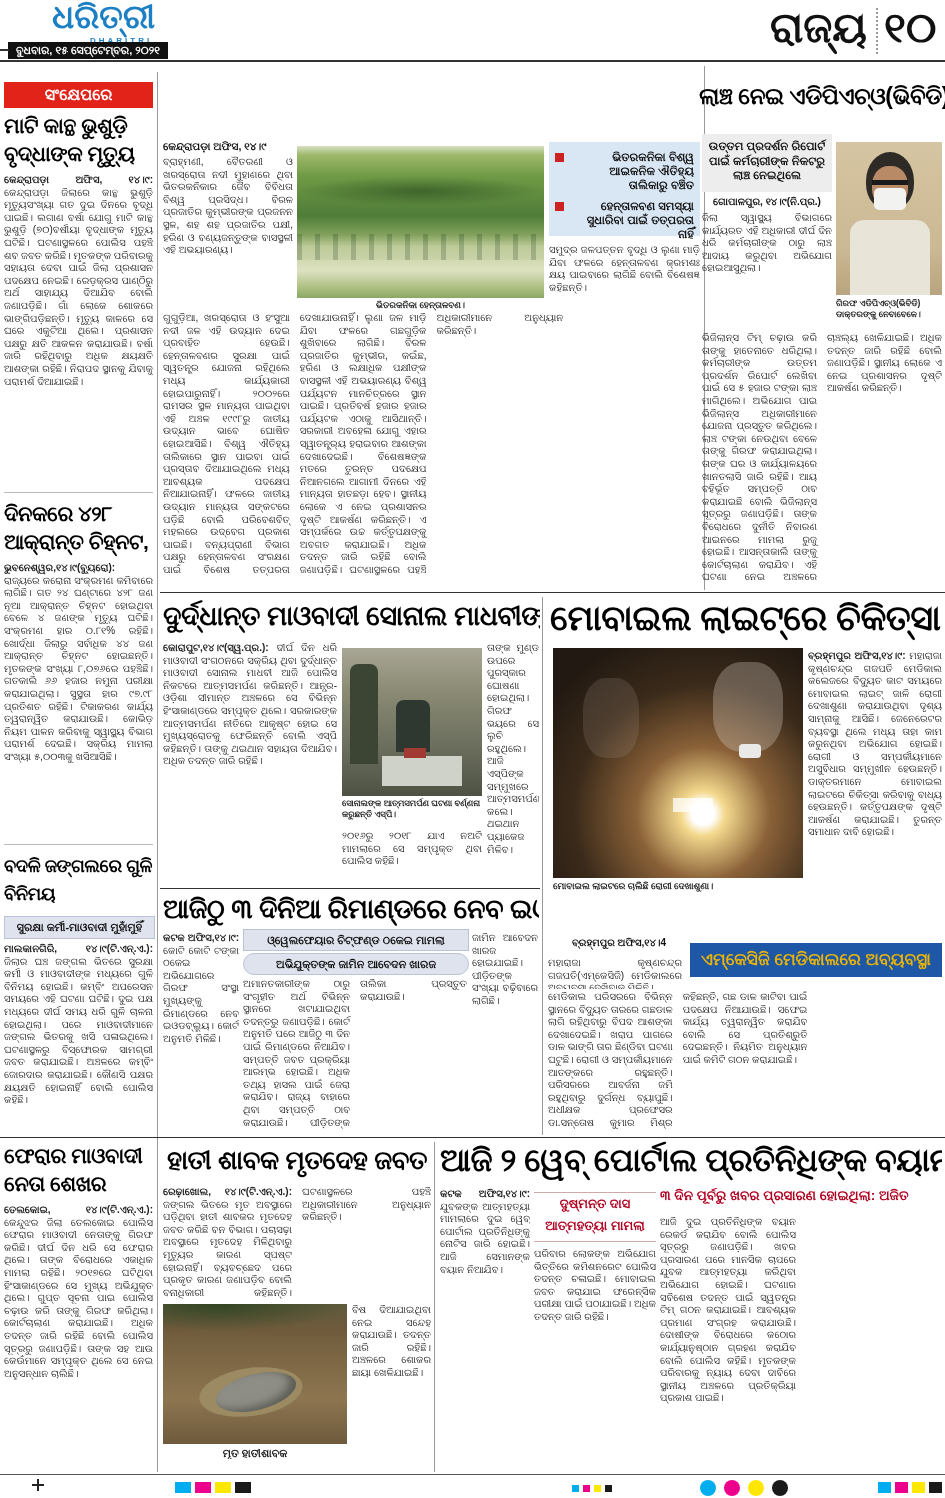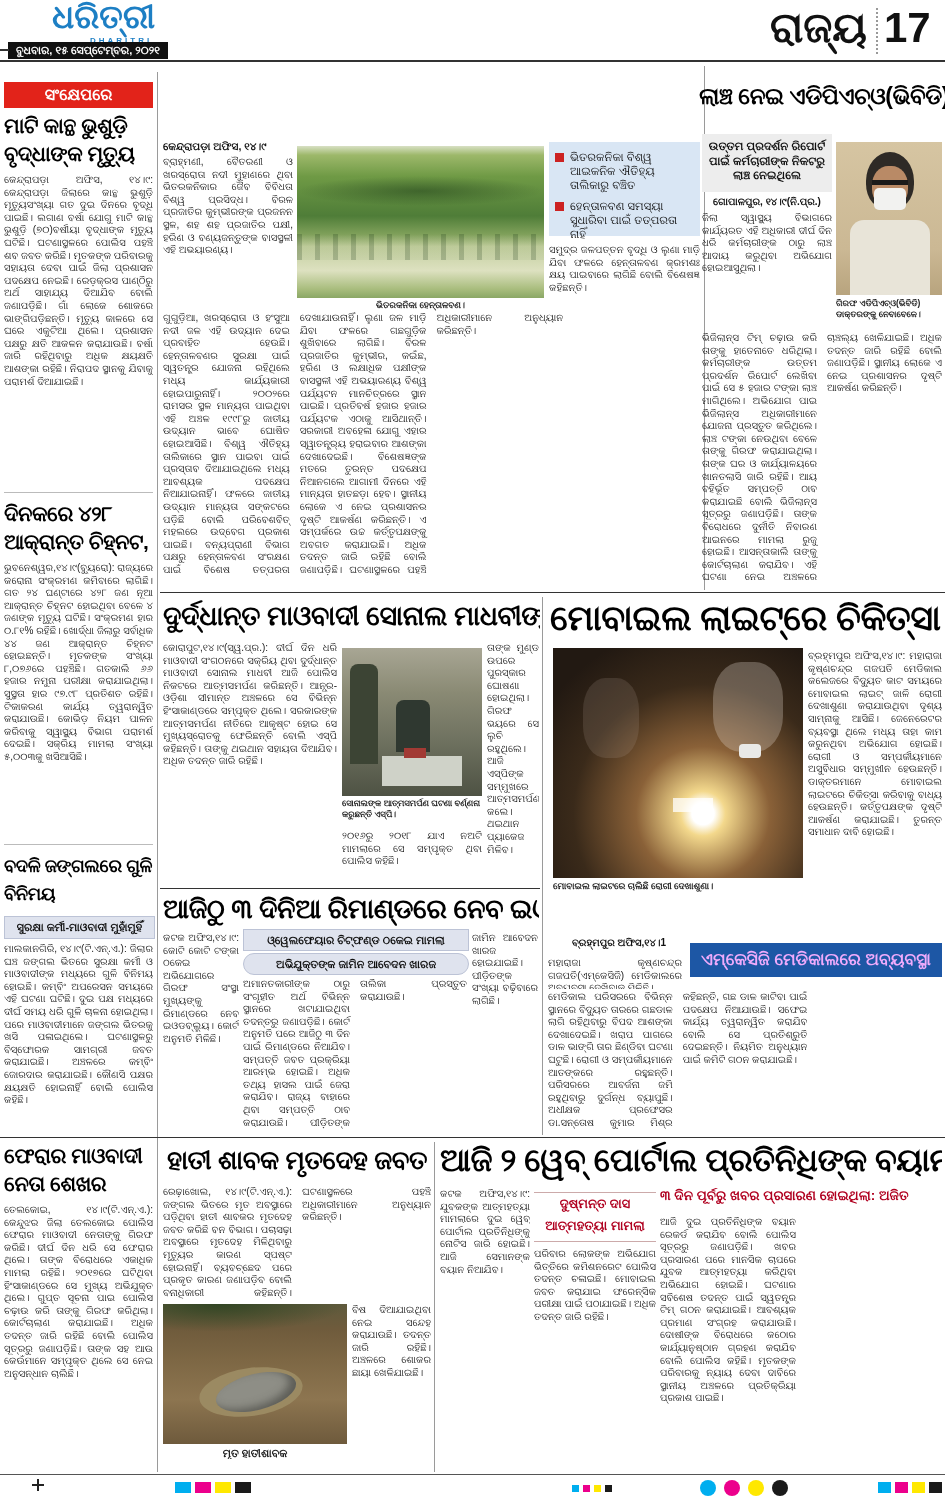--- a/index.html
+++ b/index.html
@@ -2,47 +2,47 @@
 <html><head>
 <meta charset="utf-8">
 <style>
   html,body{margin:0;padding:0;background:#e8e8e8;}
   #page{position:relative;width:945px;height:1498px;background:#ffffff;overflow:hidden;
         font-family:"Liberation Sans",sans-serif;color:#111;}
   .a{position:absolute;}
   .hl{font-weight:bold;color:#000;letter-spacing:-0.5px;overflow:hidden;}
   .nowrap{white-space:nowrap;}
   .body{font-size:10px;line-height:12.6px;text-align:justify;overflow:hidden;color:#1c1c1c;}
-  .dl{font-weight:normal;}
+  .dl{font-weight:bold;}
   .cap{font-size:8.8px;line-height:11px;font-weight:bold;color:#222;overflow:hidden;}
   .tag{background:#dfe3ee;border:1px solid #bcc3d6;font-weight:bold;font-size:11px;
        text-align:center;overflow:hidden;display:flex;align-items:center;justify-content:center;}
   .rule{background:#333;}
   .vr{background:#9a9a9a;width:1px;}
   .bulletrow{display:flex;gap:6px;margin-bottom:7px;}
   .bsq{width:9px;height:9px;background:#cc2222;flex:0 0 auto;margin-top:3px;}
-  .btxt{font-weight:normal;font-size:11.5px;line-height:14px;}
+  .btxt{font-weight:bold;font-size:11.5px;line-height:14px;text-align:right;}
   .sep{background:#bbb;height:1px;}
   .colcut{column-fill:auto;}
   
   .ph{overflow:hidden;}
   .ph div{position:absolute;}
 </style>
 </head>
 <body>
 
 <div id="page">
 
   <div class="a" style="left:52px;top:-2px;width:120px;height:42px;font-size:33px;font-weight:bold;color:#1d7fc4;">ଧରିତ୍ରୀ</div>
   <div class="a" style="left:90px;top:36px;font-size:8px;letter-spacing:3px;font-weight:bold;color:#1d7fc4;">DHARITRI</div>
   <div class="a" style="left:8px;top:42px;width:160px;height:17px;background:#111;color:#fff;font-size:11px;font-weight:bold;text-align:center;line-height:17px;overflow:hidden;">ବୁଧବାର, ୧୫ ସେପ୍ଟେମ୍ବର, ୨୦୨୧</div>
   <div class="a" style="left:0;top:49px;width:9px;height:2px;background:#333;"></div>
   <div class="a" style="left:735px;top:4px;width:132px;height:54px;font-size:42px;font-weight:bold;text-align:right;">ରାଜ୍ୟ</div>
   <div class="a" style="left:876px;top:8px;height:46px;border-left:2px dotted #999;"></div>
-  <div class="a" style="left:884px;top:4px;width:58px;height:54px;font-size:42px;font-weight:bold;">17</div>
+  <div class="a" style="left:884px;top:4px;width:58px;height:54px;font-size:42px;font-weight:bold;">୧୦</div>
   <div class="a rule" style="left:0;top:60px;width:945px;height:2px;"></div>
 
   <div class="a vr" style="left:157px;top:72px;height:1400px;"></div>
   <div class="a" style="left:4px;top:82px;width:149px;height:26px;background:#e2231a;color:#fff;font-weight:bold;font-size:16px;text-align:center;line-height:26px;">ସଂକ୍ଷେପରେ</div>
 
   <div class="a hl" style="left:4px;top:112px;width:150px;height:58px;font-size:21px;line-height:28px;">ମାଟି କାନ୍ଥ ଭୁଶୁଡ଼ି ବୃଦ୍ଧାଙ୍କ ମୃତ୍ୟୁ</div>
   <div class="a body" style="left:4px;top:174px;width:149px;height:314px;">
     <span class="dl">କେନ୍ଦ୍ରାପଡ଼ା ଅଫିସ, ୧୪।୯:</span>
     <span>କେନ୍ଦ୍ରାପଡ଼ା ଜିଲାରେ କାନ୍ଥ ଭୁଶୁଡ଼ି ମୃତ୍ୟୁସଂଖ୍ୟା ଗତ ଦୁଇ ଦିନରେ ବୃଦ୍ଧି ପାଇଛି। ଲଗାଣ ବର୍ଷା ଯୋଗୁ ମାଟି କାନ୍ଥ ଭୁଶୁଡ଼ି (୭୦)ବର୍ଷୀୟା ବୃଦ୍ଧାଙ୍କ ମୃତ୍ୟୁ ଘଟିଛି। ଘଟଣାସ୍ଥଳରେ ପୋଲିସ ପହଞ୍ଚି ଶବ ଜବତ କରିଛି। ମୃତକଙ୍କ ପରିବାରକୁ ସହାୟତା ଦେବା ପାଇଁ ଜିଲା ପ୍ରଶାସନ ପଦକ୍ଷେପ ନେଇଛି। ରେଡ଼କ୍ରସ ପାଣ୍ଠିରୁ ଅର୍ଥ ସାହାଯ୍ୟ ଦିଆଯିବ ବୋଲି ଜଣାପଡ଼ିଛି। ଗାଁ ଲୋକେ ଶୋକରେ ଭାଙ୍ଗିପଡ଼ିଛନ୍ତି। ମୃତ୍ୟୁ କାଳରେ ସେ ଘରେ ଏକୁଟିଆ ଥିଲେ। ପ୍ରଶାସନ ପକ୍ଷରୁ କ୍ଷତି ଆକଳନ କରାଯାଉଛି। ବର୍ଷା ଜାରି ରହିଥିବାରୁ ଅଧିକ କ୍ଷୟକ୍ଷତି ଆଶଙ୍କା ରହିଛି। ନିରାପଦ ସ୍ଥାନକୁ ଯିବାକୁ ପରାମର୍ଶ ଦିଆଯାଇଛି।</span>
   </div>
@@ -131,22 +131,22 @@
     <div style="left:30px;top:30px;width:56px;height:80px;border-radius:40%;background:rgba(180,160,150,.18);"></div>
     <div style="left:120px;top:150px;width:40px;height:14px;background:rgba(255,255,255,.75);"></div>
     <div style="left:186px;top:96px;width:22px;height:14px;border-radius:4px;background:#e9e9e7;"></div>
   </div>
   <div class="a cap" style="left:553px;top:881px;width:250px;font-size:9px;">ମୋବାଇଲ ଲାଇଟରେ ଚାଲିଛି ରୋଗୀ ଦେଖାଶୁଣା।</div>
   <div class="a body" style="left:808px;top:650px;width:134px;height:282px;">
     <span class="dl">ବ୍ରହ୍ମପୁର ଅଫିସ,୧୪।୯:</span>
     <span>ମହାରାଜା କୃଷ୍ଣଚନ୍ଦ୍ର ଗଜପତି ମେଡିକାଲ କଲେଜରେ ବିଦ୍ୟୁତ କାଟ ସମୟରେ ମୋବାଇଲ ଲାଇଟ୍ ଜାଳି ରୋଗୀ ଦେଖାଶୁଣା କରାଯାଉଥିବା ଦୃଶ୍ୟ ସାମ୍ନାକୁ ଆସିଛି। ଜେନେରେଟର ବ୍ୟବସ୍ଥା ଥିଲେ ମଧ୍ୟ ତାହା କାମ କରୁନଥିବା ଅଭିଯୋଗ ହୋଇଛି। ରୋଗୀ ଓ ସମ୍ପର୍କୀୟମାନେ ଅସୁବିଧାର ସମ୍ମୁଖୀନ ହେଉଛନ୍ତି। ଡାକ୍ତରମାନେ ମୋବାଇଲ ଲାଇଟରେ ଚିକିତ୍ସା କରିବାକୁ ବାଧ୍ୟ ହେଉଛନ୍ତି। କର୍ତ୍ତୃପକ୍ଷଙ୍କ ଦୃଷ୍ଟି ଆକର୍ଷଣ କରାଯାଇଛି। ତୁରନ୍ତ ସମାଧାନ ଦାବି ହୋଇଛି।</span>
   </div>
 
-  <div class="a" style="left:556px;top:937px;width:126px;font-size:10px;font-weight:bold;text-align:center;">ବ୍ରହ୍ମପୁର ଅଫିସ,୧୪।1</div>
-  <div class="a" style="left:690px;top:943px;width:252px;height:34px;background:#1d57a5;color:#f0abfc;font-weight:bold;font-size:17px;text-align:center;line-height:34px;overflow:hidden;">ଏମ୍‌କେସିଜି ମେଡିକାଲରେ ଅବ୍ୟବସ୍ଥା</div>
+  <div class="a" style="left:556px;top:937px;width:126px;font-size:10px;font-weight:bold;text-align:center;">ବ୍ରହ୍ମପୁର ଅଫିସ,୧୪।4</div>
+  <div class="a" style="left:690px;top:943px;width:252px;height:34px;background:#1d57a5;color:#eab308;font-weight:bold;font-size:17px;text-align:center;line-height:34px;overflow:hidden;">ଏମ୍‌କେସିଜି ମେଡିକାଲରେ ଅବ୍ୟବସ୍ଥା</div>
   <div class="a body" style="left:548px;top:957px;width:134px;height:32px;">ମହାରାଜା କୃଷ୍ଣଚନ୍ଦ୍ର ଗଜପତି(ଏମ୍‌କେସିଜି) ମେଡିକାଲରେ ଅବ୍ୟବସ୍ଥା ଦେଖିବାକୁ ମିଳିଛି।</div>
   <div class="a body colcut" style="left:548px;top:991px;width:394px;height:144px;column-count:3;column-gap:10px;">ମେଡିକାଲ ପରିସରରେ ବିଭିନ୍ନ ସ୍ଥାନରେ ବିଦ୍ୟୁତ ତାରରେ ଗଛଡାଳ ଲାଗି ରହିଥିବାରୁ ବିପଦ ଆଶଙ୍କା ଦେଖାଦେଇଛି। ଖରାପ ପାଗରେ ଡାଳ ଭାଙ୍ଗି ତାର ଛିଣ୍ଡିବା ଘଟଣା ଘଟୁଛି। ରୋଗୀ ଓ ସମ୍ପର୍କୀୟମାନେ ଆତଙ୍କରେ ରହୁଛନ୍ତି। ପରିସରରେ ଆବର୍ଜନା ଜମି ରହୁଥିବାରୁ ଦୁର୍ଗନ୍ଧ ବ୍ୟାପୁଛି। ଅଧୀକ୍ଷକ ପ୍ରଫେସର ଡା.ସନ୍ତୋଷ କୁମାର ମିଶ୍ର କହିଛନ୍ତି, ଗଛ ଡାଳ କାଟିବା ପାଇଁ ପଦକ୍ଷେପ ନିଆଯାଉଛି। ସଫେଇ କାର୍ଯ୍ୟ ତ୍ୱରାନ୍ୱିତ କରାଯିବ ବୋଲି ସେ ପ୍ରତିଶ୍ରୁତି ଦେଇଛନ୍ତି। ନିୟମିତ ଅନୁଧ୍ୟାନ ପାଇଁ କମିଟି ଗଠନ କରାଯାଇଛି।</div>
 
   <div class="a rule" style="left:160px;top:888px;width:380px;height:1px;"></div>
 
   <div class="a hl nowrap" style="left:163px;top:891px;width:376px;height:38px;font-size:27px;line-height:36px;">ଆଜିଠୁ ୩ ଦିନିଆ ରିମାଣ୍ଡରେ ନେବ ଇଓଡବ୍ଲ୍ୟୁ</div>
   <div class="a body" style="left:163px;top:932px;width:76px;height:203px;">
     <span class="dl">କଟକ ଅଫିସ,୧୪।୯:</span>
     <span>କୋଟି କୋଟି ଟଙ୍କା ଠକେଇ ଅଭିଯୋଗରେ ଗିରଫ ସଂସ୍ଥା ମୁଖ୍ୟଙ୍କୁ ରିମାଣ୍ଡରେ ନେବ ଇଓଡବ୍ଲ୍ୟୁ। କୋର୍ଟ ଅନୁମତି ମିଳିଛି।</span>
   </div>

